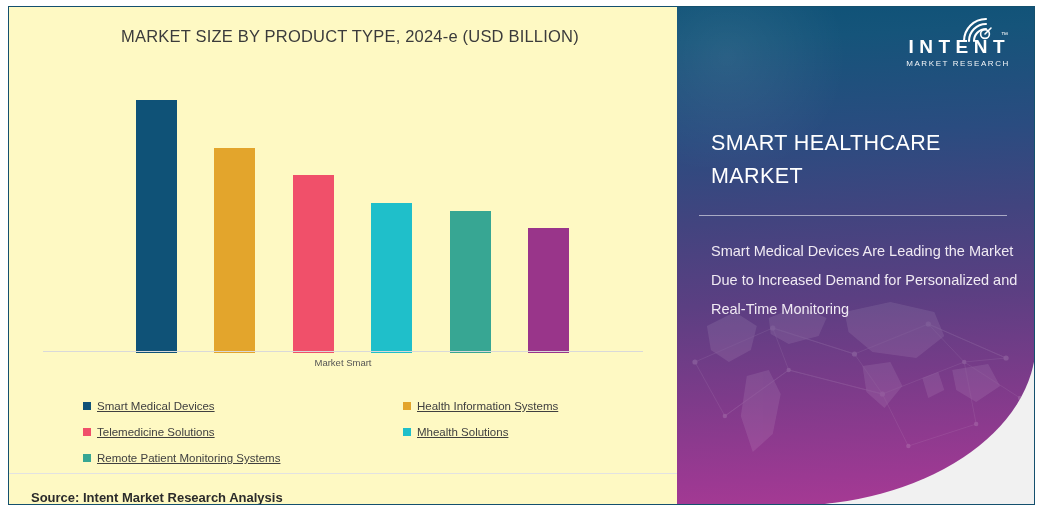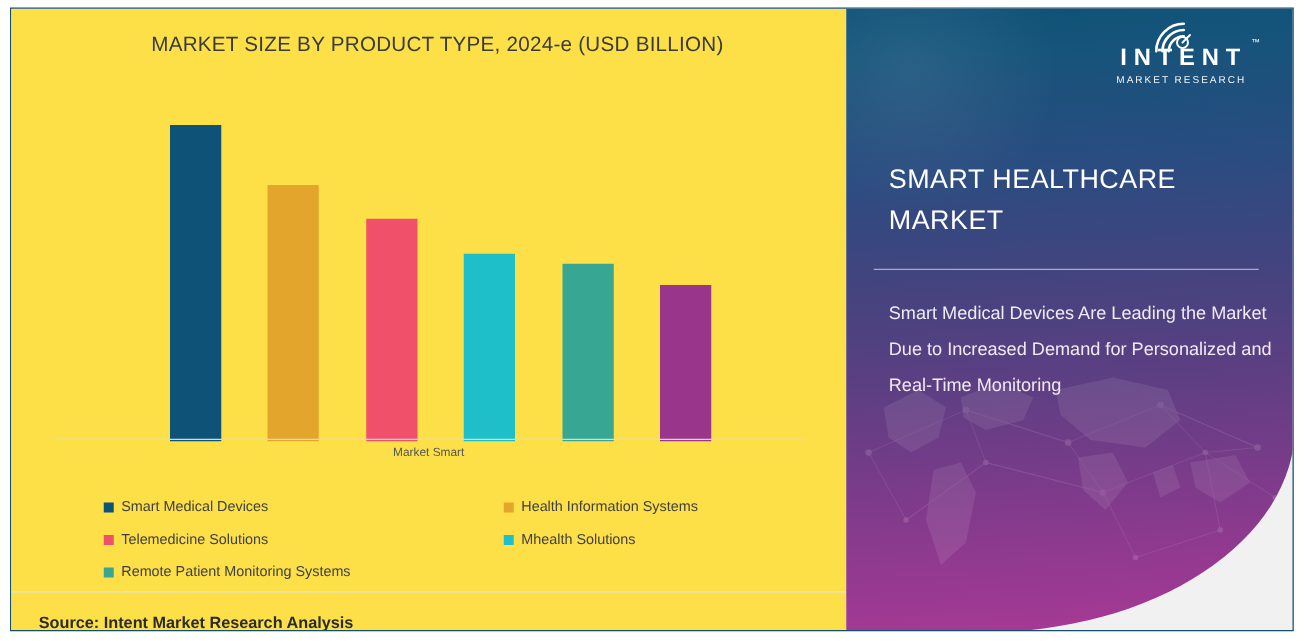--- a/index.html
+++ b/index.html
@@ -31,21 +31,21 @@
     overflow: hidden;
   }
 
   
   .chart-pane {
     position: absolute;
     left: 0;
     top: 0;
     width: 668px;
     height: 100%;
-    background: #fde047;
+    background: #fef9c3;
     box-sizing: border-box;
   }
 
   .chart-title {
     position: absolute;
     left: 112px;
     top: 20px;
     font-size: 16.5px;
     letter-spacing: 0.2px;
     color: #3b3b3b;
@@ -94,20 +94,21 @@
   .legend-row {
     display: flex;
     height: 26px;
     align-items: center;
   }
   .legend-item {
     display: flex;
     align-items: center;
     font-size: 11.5px;
     color: #404040;
+    text-decoration: underline;
   }
   .legend-item.col1 { width: 320px; }
   .legend-item.col2 { width: 220px; }
   .swatch {
     width: 8px;
     height: 8px;
     margin-right: 6px;
     flex: 0 0 auto;
   }
 
@@ -168,21 +169,21 @@
     background: radial-gradient(circle at 50% 50%, rgba(255,255,255,0.08), rgba(255,255,255,0) 70%);
     pointer-events: none;
   }
 
   
   .logo {
     position: absolute;
     right: 24px;
     top: 10px;
     width: 130px;
-    text-align: center;
+    text-align: right;
     color: #ffffff;
   }
   .logo-mark {
     position: relative;
     height: 26px;
   }
   .logo-word {
     font-size: 19px;
     letter-spacing: 5.5px;
     font-weight: bold;

